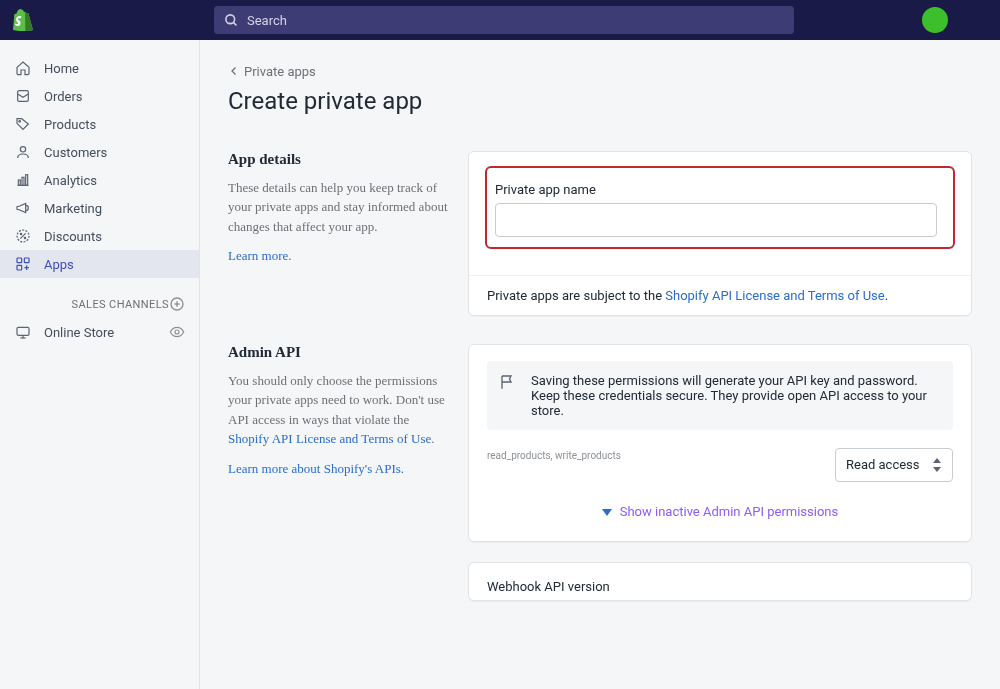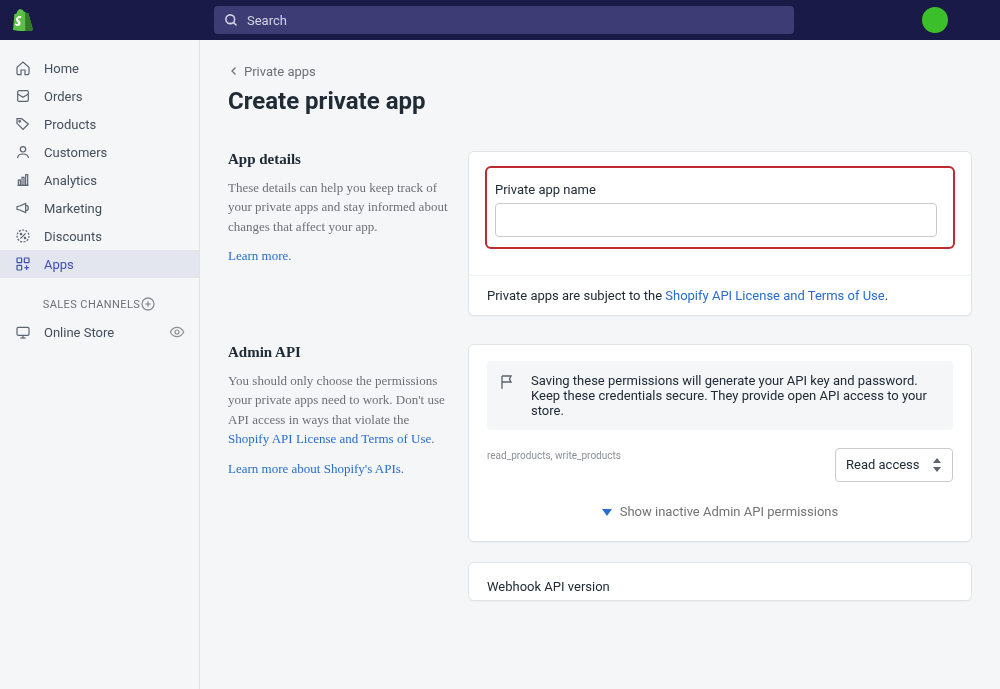--- a/index.html
+++ b/index.html
@@ -15,29 +15,29 @@
   .searchbox .txt { font-size:13px; color:#d3d3e6; }
   .avatar { width:26px; height:26px; background:#3bbf2b; border-radius:50%; margin-left:auto; margin-right:40px; }
 
   
   .frame { display:flex; height:calc(689px - 40px); }
   .sidebar { width:200px; background:#f4f6f8; border-right:1px solid #e1e3e5; padding-top:14px; }
   .navitem { display:flex; align-items:center; height:28px; padding:0 14px; font-size:13px; color:#454f5b; cursor:pointer; }
   .navitem .icon { width:18px; display:flex; justify-content:center; margin-right:12px; color:#5c6470; }
   .navitem.active { background:#e3e6ef; color:#3f4eae; }
   .navitem.active .icon { color:#3f4eae; }
-  .section-header { display:flex; align-items:center; justify-content:center; padding:18px 14px 6px 14px; font-size:11px; letter-spacing:.4px; color:#6d7175; }
+  .section-header { display:flex; align-items:center; justify-content:flex-end; padding:18px 14px 6px 14px; font-size:11px; letter-spacing:.4px; color:#6d7175; }
   .channel-row { display:flex; align-items:center; height:28px; padding:0 14px; font-size:13px; color:#454f5b; cursor:pointer; }
   .channel-row .icon { width:18px; margin-right:12px; display:flex; justify-content:center; color:#5c6470; }
   .channel-row .trail { margin-left:auto; color:#8c9196; display:flex; }
 
   .main { flex:1; overflow:auto; padding:22px 28px 0 28px; }
   .breadcrumb { display:inline-flex; align-items:center; color:#6d7175; font-size:13px; cursor:pointer; margin-bottom:8px; }
   .breadcrumb .chev { margin-right:4px; display:flex; }
-  h1.page-title { font-size:24px; font-weight:700; margin-bottom:36px; }
+  h1.page-title { font-size:24px; font-weight:400; margin-bottom:36px; }
 
   .section { display:flex; align-items:flex-start; margin-bottom:28px; }
   .section-left { width:240px; padding-right:20px;font-family:Liberation Serif, serif; }
   .section-left h2 { font-size:15px; font-weight:600; margin-bottom:10px; }
   .section-left p { font-size:13px; color:#6d7175; line-height:1.5; margin-bottom:10px; }
   .linklike { color:#2a6dcc; font-size:13px; cursor:pointer; }
   .inline-link { color:#2a6dcc; cursor:pointer; }
 
   .card { flex:1; background:#fff; border:1px solid #e1e3e5; border-radius:6px; box-shadow:0 1px 0 rgba(0,0,0,.03); }
   .card-inner { padding:16px 18px; }
@@ -54,21 +54,21 @@
   .banner { background:#f4f6f8; border-radius:4px; padding:12px; display:flex; font-size:13px; color:#212b36; margin-bottom:18px;gap:8px; }
   .banner .bicon { width:24px; display:flex; justify-content:center; color:#5c6470; margin-right:6px; }
 
   .perm-row { display:flex; align-items:flex-start; justify-content:space-between; margin-bottom:10px; }
   .perm-row .meta .title { font-size:13px; }
   .perm-row .meta .scopes { font-size:10px; color:#8c9196; margin-top:2px; }
   .select { min-width:118px; height:34px; border:1px solid #c9cccf; border-radius:4px; background:#fff; display:flex; align-items:center; justify-content:space-between; padding:12px 10px; font-size:13px; cursor:pointer; }
   .select .chev { color:#5c6470; display:flex; margin-left:10px; }
 
   .toggle-row { text-align:center; padding:10px 0 4px 0; }
-  .toggle-row .inner { display:inline-flex; align-items:center; color:#737373; font-size:13px; cursor:pointer; }
+  .toggle-row .inner { display:inline-flex; align-items:center; color:#8b5cf6; font-size:13px; cursor:pointer; }
   .toggle-row .tri { margin-right:8px; display:flex; }
 
   .card.second { margin-top:20px; }
   .webhook-card .card-inner { padding:16px 18px 0 18px; }
 </style>
 </head>
 <body>
 
 <div class="topbar">
   <div class="logo">

